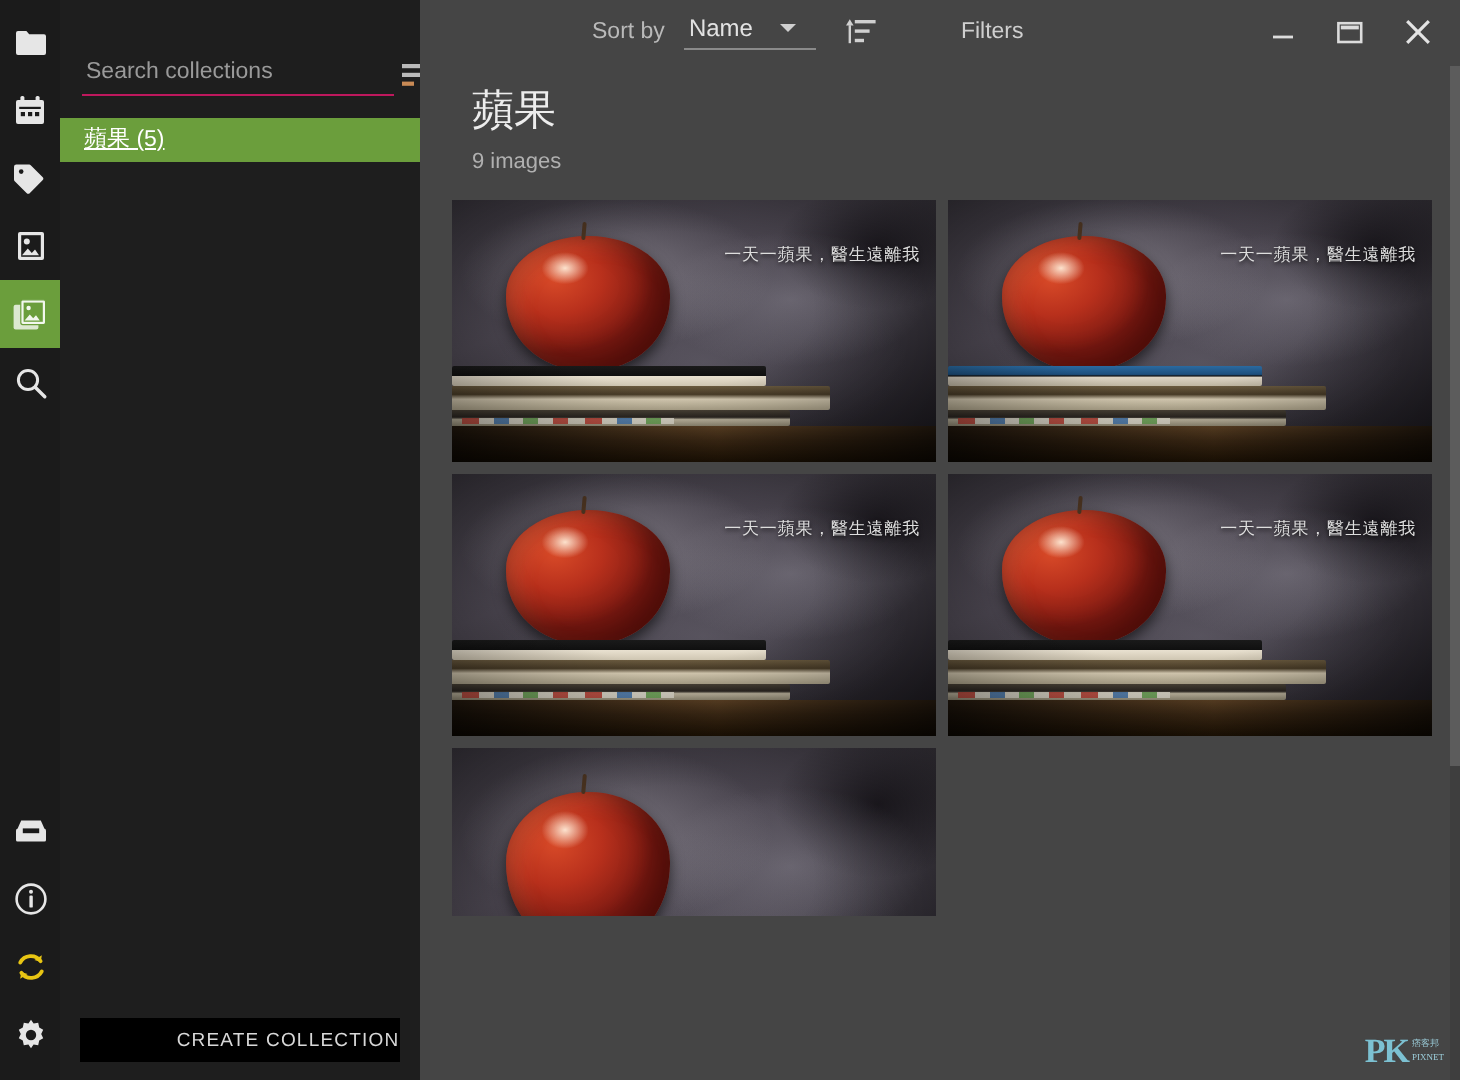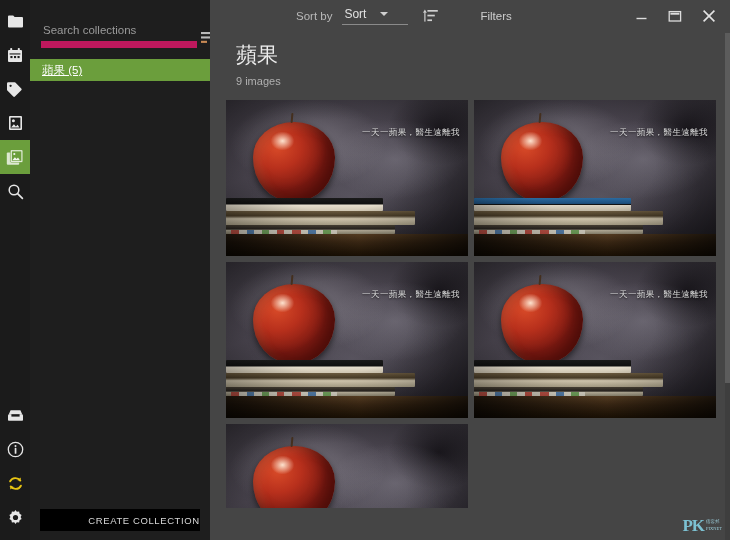--- a/index.html
+++ b/index.html
@@ -44,21 +44,21 @@
   }
   .search-row {
     display: flex; align-items: flex-end;
     padding: 16px 10px 0 11px;
     height: 48px;
   }
   .search-input {
     flex: 1 1 auto;
     background: transparent;
     border: none;
-    border-bottom: 7px solid #be185d;
+    border-bottom: 1px solid #be185d;
     color: #d3d3d3;
     font-size: 11.5px;
     font-family: "Liberation Sans", sans-serif;
     padding: 0 0 5px 2px;
     outline: none;
     margin-top: 12px;
   }
   .search-input::placeholder { color: #9a9a9a; }
   .sort-lines {
     width: 24px; height: 22px;
@@ -148,21 +148,21 @@
 
   
   .grid {
     margin: 13px 0 0 16px;
     display: grid;
     grid-template-columns: 242px 242px;
     gap: 6px 6px;
     width: 496px;
   }
   .thumb {
-    width: 242px; height: 156px;
+    width: 242px; height: 131px;
     position: relative;
     overflow: hidden;
     cursor: pointer;
     background: #2a2730;
   }
   .thumb.partial { height: 84px; }
 
   
   .photo { position: absolute; inset: 0; overflow: hidden; }
   .bg {
@@ -399,21 +399,21 @@
 
     <button class="create-btn">CREATE COLLECTION</button>
   </div>
 
   <div class="main">
 
     <div class="topbar">
       <span class="sortby-label">Sort by</span>
 
       <div class="sort-select">
-        <span class="sort-value">Sort</span>
+        <span class="sort-value">Name</span>
         <span class="caret"></span>
       </div>
 
       <span class="sort-dir">
         <svg width="15" height="14" viewBox="0 0 15 14">
           <rect x="4.4" y="1" width="10.4" height="1.7" fill="#d0d0d0"></rect>
           <rect x="4.4" y="5.7" width="7.4" height="1.7" fill="#d0d0d0"></rect>
           <rect x="4.4" y="10.4" width="4.6" height="1.7" fill="#d0d0d0"></rect>
           <path d="M1.9 0.6l1.9 3.1H0z" fill="#d0d0d0"></path>
           <rect x="1.3" y="3.6" width="1.2" height="9" fill="#d0d0d0"></rect>

